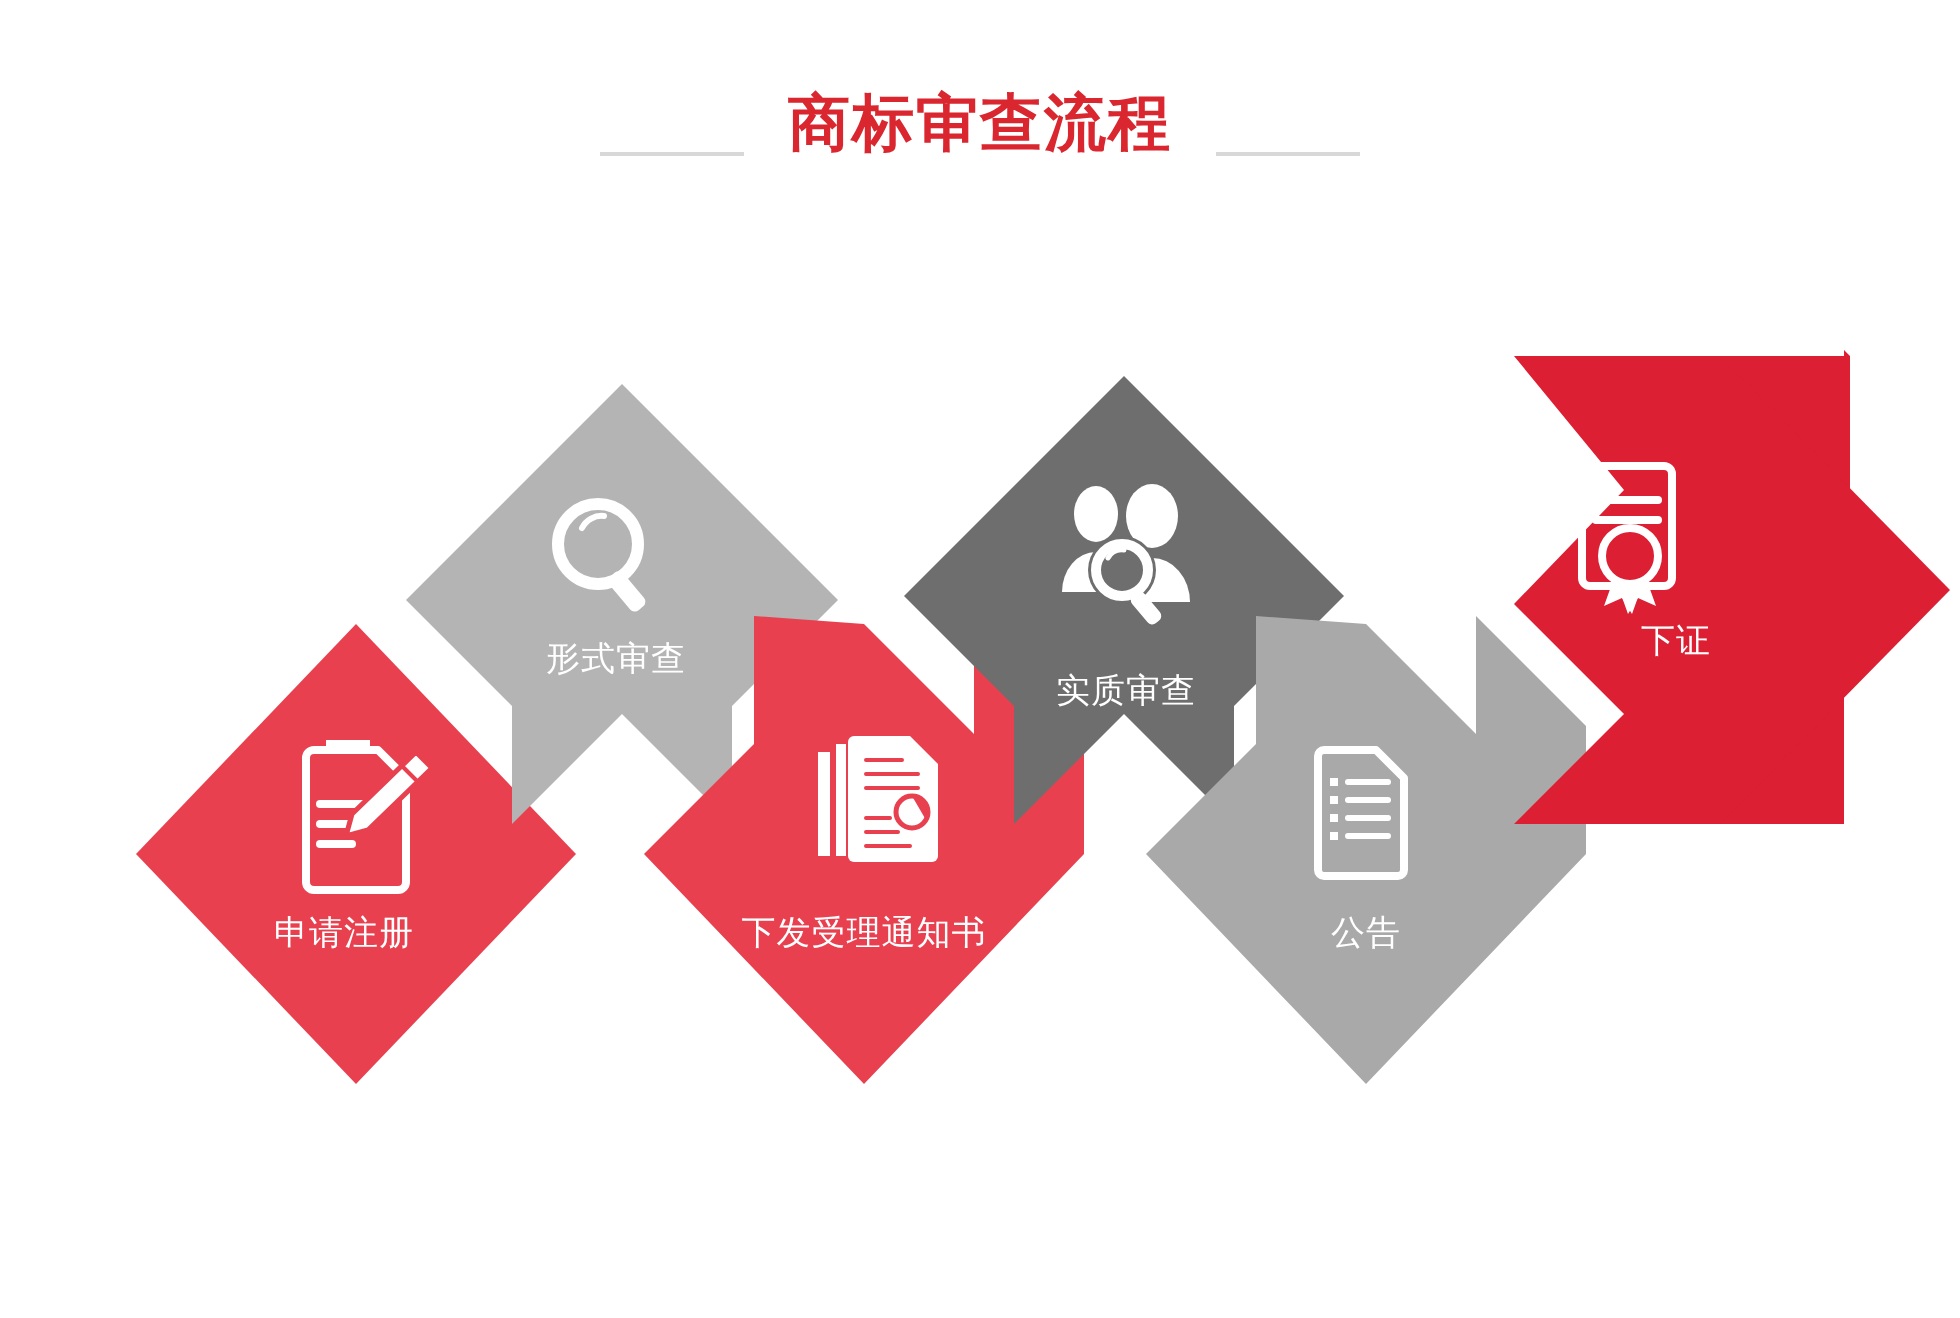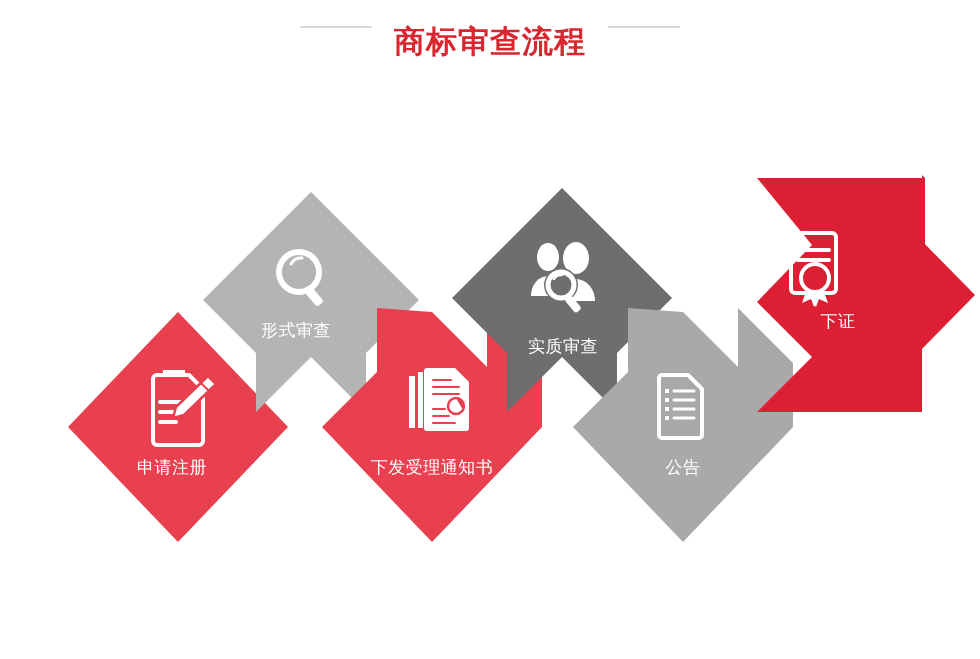--- a/index.html
+++ b/index.html
@@ -22,21 +22,21 @@
   }
 
   
   .title-wrap {
     position: absolute;
     left: 0;
     top: 26px;
     width: 980px;
     height: 52px;
     display: flex;
-    align-items: flex-start;
+    align-items: flex-end;
     justify-content: center;
     gap: 22px;
   }
   .title-rule {
     width: 72px;
     height: 2px;
     background: #d8d8d8;
     flex: 0 0 auto;
   }
   .title-rule.right { width: 72px; }
@@ -173,19 +173,19 @@
         <path d="M798,250 h31" stroke="#ffffff" stroke-width="4" stroke-linecap="round"></path>
         <path d="M798,260 h31" stroke="#ffffff" stroke-width="4" stroke-linecap="round"></path>
         <circle cx="815" cy="278" r="14" fill="#dc1f33" stroke="#ffffff" stroke-width="4"></circle>
         <path d="M807,289 l-5,14 9,-4 5,8 5,-14 z" fill="#ffffff"></path>
         <path d="M823,289 l5,14 -9,-4 -5,8 -5,-14 z" fill="#ffffff"></path>
       </g>
     </g>
   </svg>
 
   <div class="step-label" style="left:172px; top:459px;">申请注册</div>
-  <div class="step-label" style="left:296px; top:322px;">形式审查</div>
+  <div class="step-label" style="left:308px; top:322px;">形式审查</div>
   <div class="step-label" style="left:432px; top:459px;">下发受理通知书</div>
   <div class="step-label" style="left:563px; top:338px;">实质审查</div>
   <div class="step-label" style="left:683px; top:459px;">公告</div>
   <div class="step-label" style="left:815px; top:313px;margin-left:23px;">下证</div>
 
 </div>
 
 </body></html>

